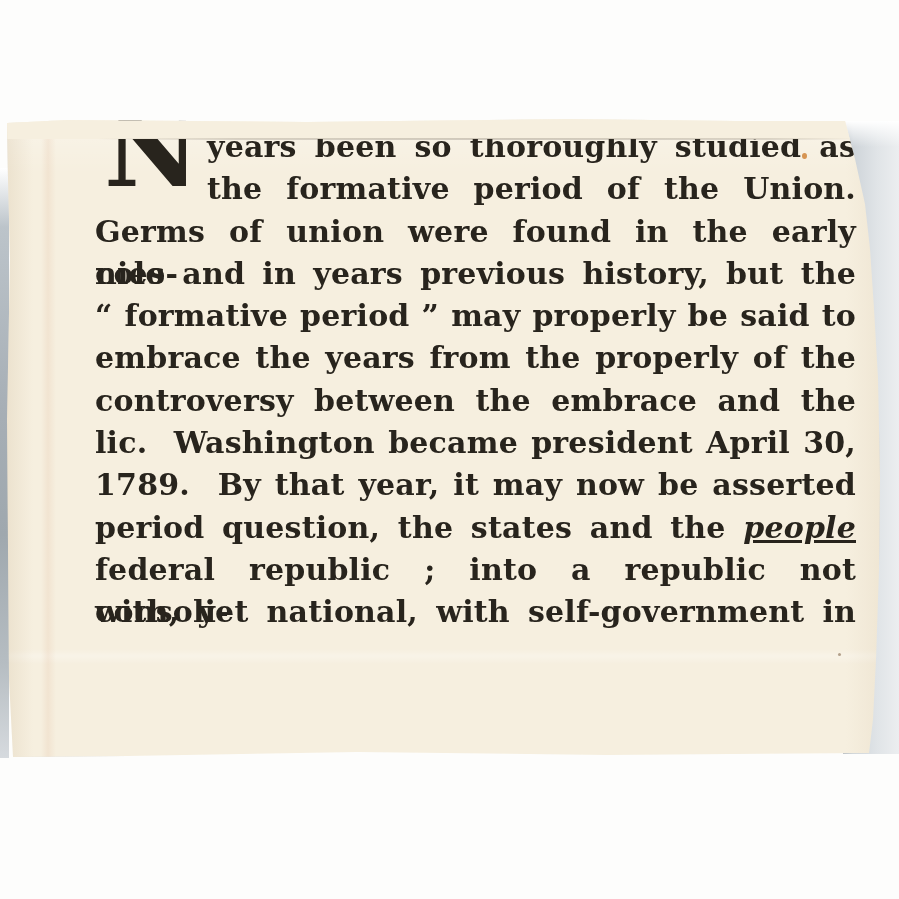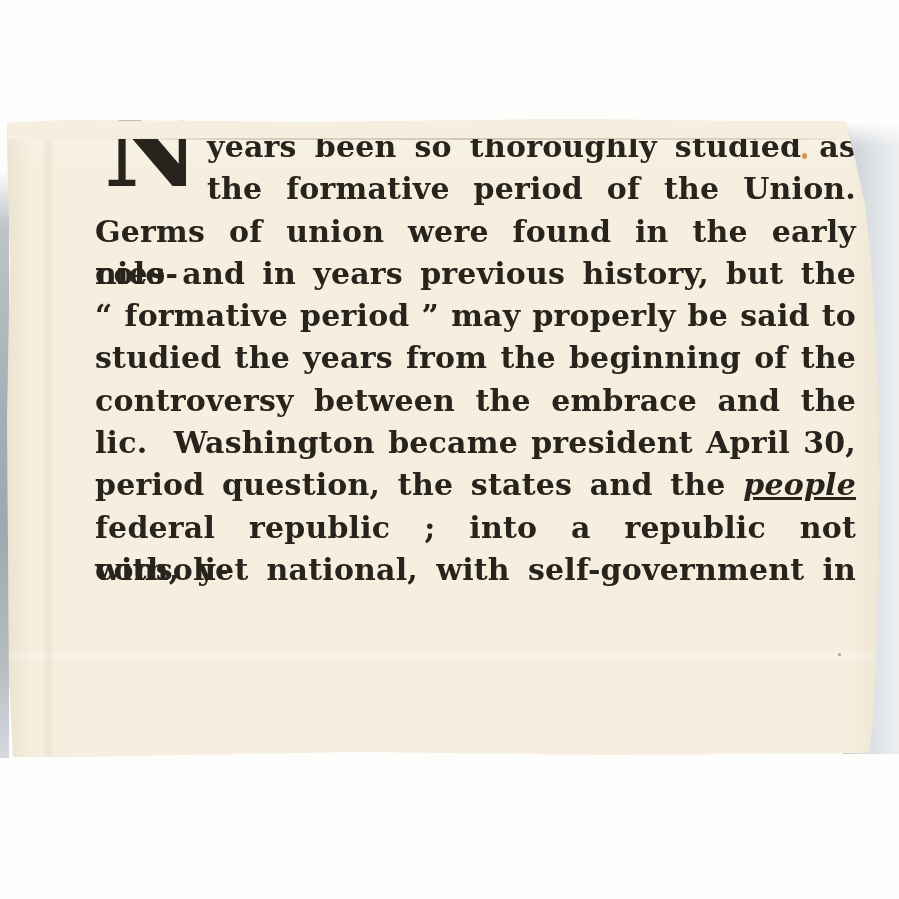--- a/index.html
+++ b/index.html
@@ -95,23 +95,24 @@
   <div class="paper">
 
     <div class="dropcap">N</div>
 
     <div class="textblock">
       <div class="line ind">years been so thoroughly studied as</div>
       <div class="line ind">the formative period of the Union.</div>
       <div class="line">Germs of union were found in the early colo-</div>
       <div class="line">nies and in years previous history, but the</div>
       <div class="line">“ formative period ” may properly be said to</div>
-      <div class="line">studied the years from the beginning of the</div>
+      <div class="line">embrace the years from the properly of the</div>
       <div class="line">controversy between the embrace and the</div>
       <div class="line">lic.&nbsp; Washington became president April 30,</div>
+      <div class="line">1789.&nbsp; By that year, it may now be asserted</div>
       <div class="line"><span>period question, the states and the </span><span class="it">people</span></div>
       <div class="line">federal republic ; into a republic not consoli-</div>
       <div class="line">with, yet national, with self-government in</div>
     </div>
 
     <div class="cut-edge"></div>
     <div class="speck orange"></div>
     <div class="speck brown"></div>
   </div>
 

